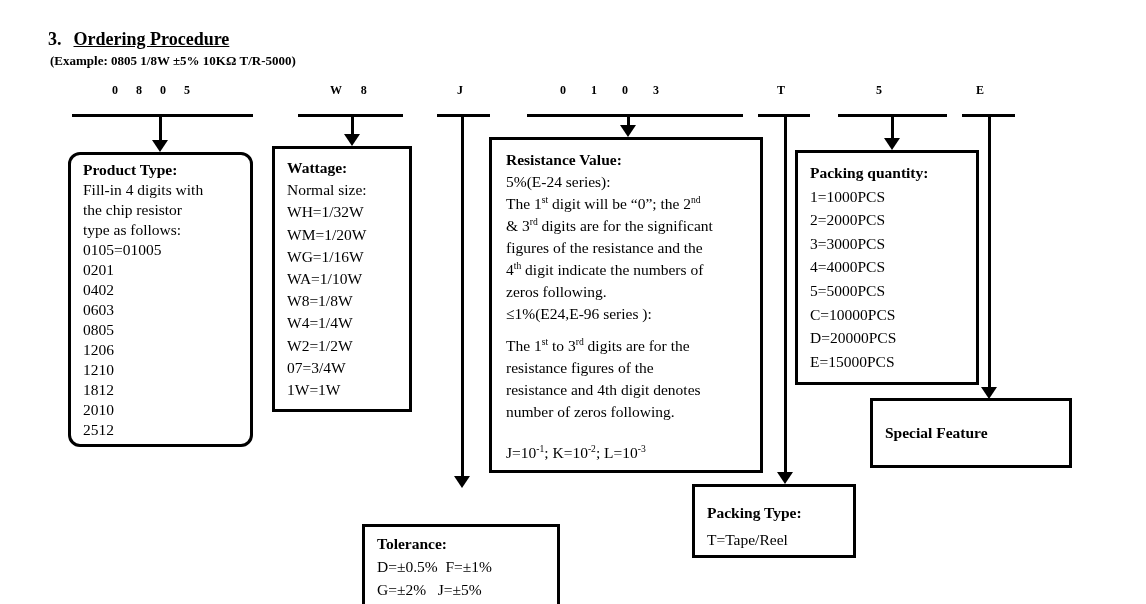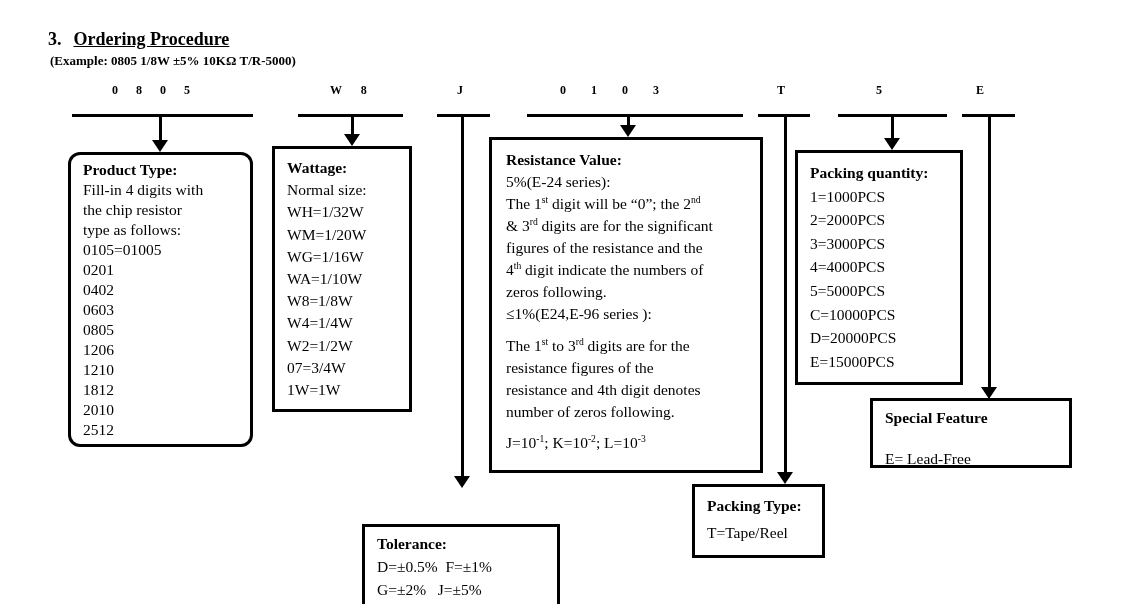--- a/index.html
+++ b/index.html
@@ -55,26 +55,26 @@
   .box { position:absolute; border:3px solid #000; background:#fff;
     font-size:15.5px; overflow:hidden; }
   .box-title { font-weight:bold; }
   .line { white-space:pre; }
   sup { font-size:0.62em; vertical-align:super; line-height:0; }
 
   #box-product  { left:68px;  top:152px; width:185px; height:295px; padding:5px 12px; line-height:20px;border-radius:12px; }
   #box-wattage  { left:272px; top:146px; width:140px; height:266px; padding:8px 12px; line-height:22.2px; }
   #box-resist   { left:489px; top:137px; width:274px; height:336px; padding:9px 14px; line-height:22px; }
   #box-resist .para2 { margin-top:10px; }
-  #box-resist .formula { margin-top:9px; }
-  #box-qty      { left:795px; top:150px; width:168px; height:235px; padding:8px 12px; line-height:23.6px; }
-  #box-special  { left:870px; top:398px; width:202px; height:70px;  padding:5px 12px; line-height:24px; }
+  #box-resist .formula { margin-top:19px; }
+  #box-qty      { left:795px; top:150px; width:184px; height:235px; padding:8px 12px; line-height:23.6px; }
+  #box-special  { left:870px; top:398px; width:202px; height:70px;  padding:20px 12px; line-height:24px; }
   #box-special .lines { margin-top:17px; }
   #box-tol      { left:362px; top:488px; width:198px; height:83px;  padding:5px 12px; line-height:23px;margin-top:36px; }
-  #box-ptype    { left:692px; top:484px; width:133px; height:74px;  padding:7px 12px; line-height:24px; }
+  #box-ptype    { left:692px; top:484px; width:164px; height:74px;  padding:14px 12px; line-height:24px; }
   #box-ptype .lines { margin-top:3px; }
 </style>
 </head>
 <body>
 
 <div class="page">
 
   <div class="title-row">
     <span class="title-num">3.</span><span class="title-text">Ordering Procedure</span>
   </div>

